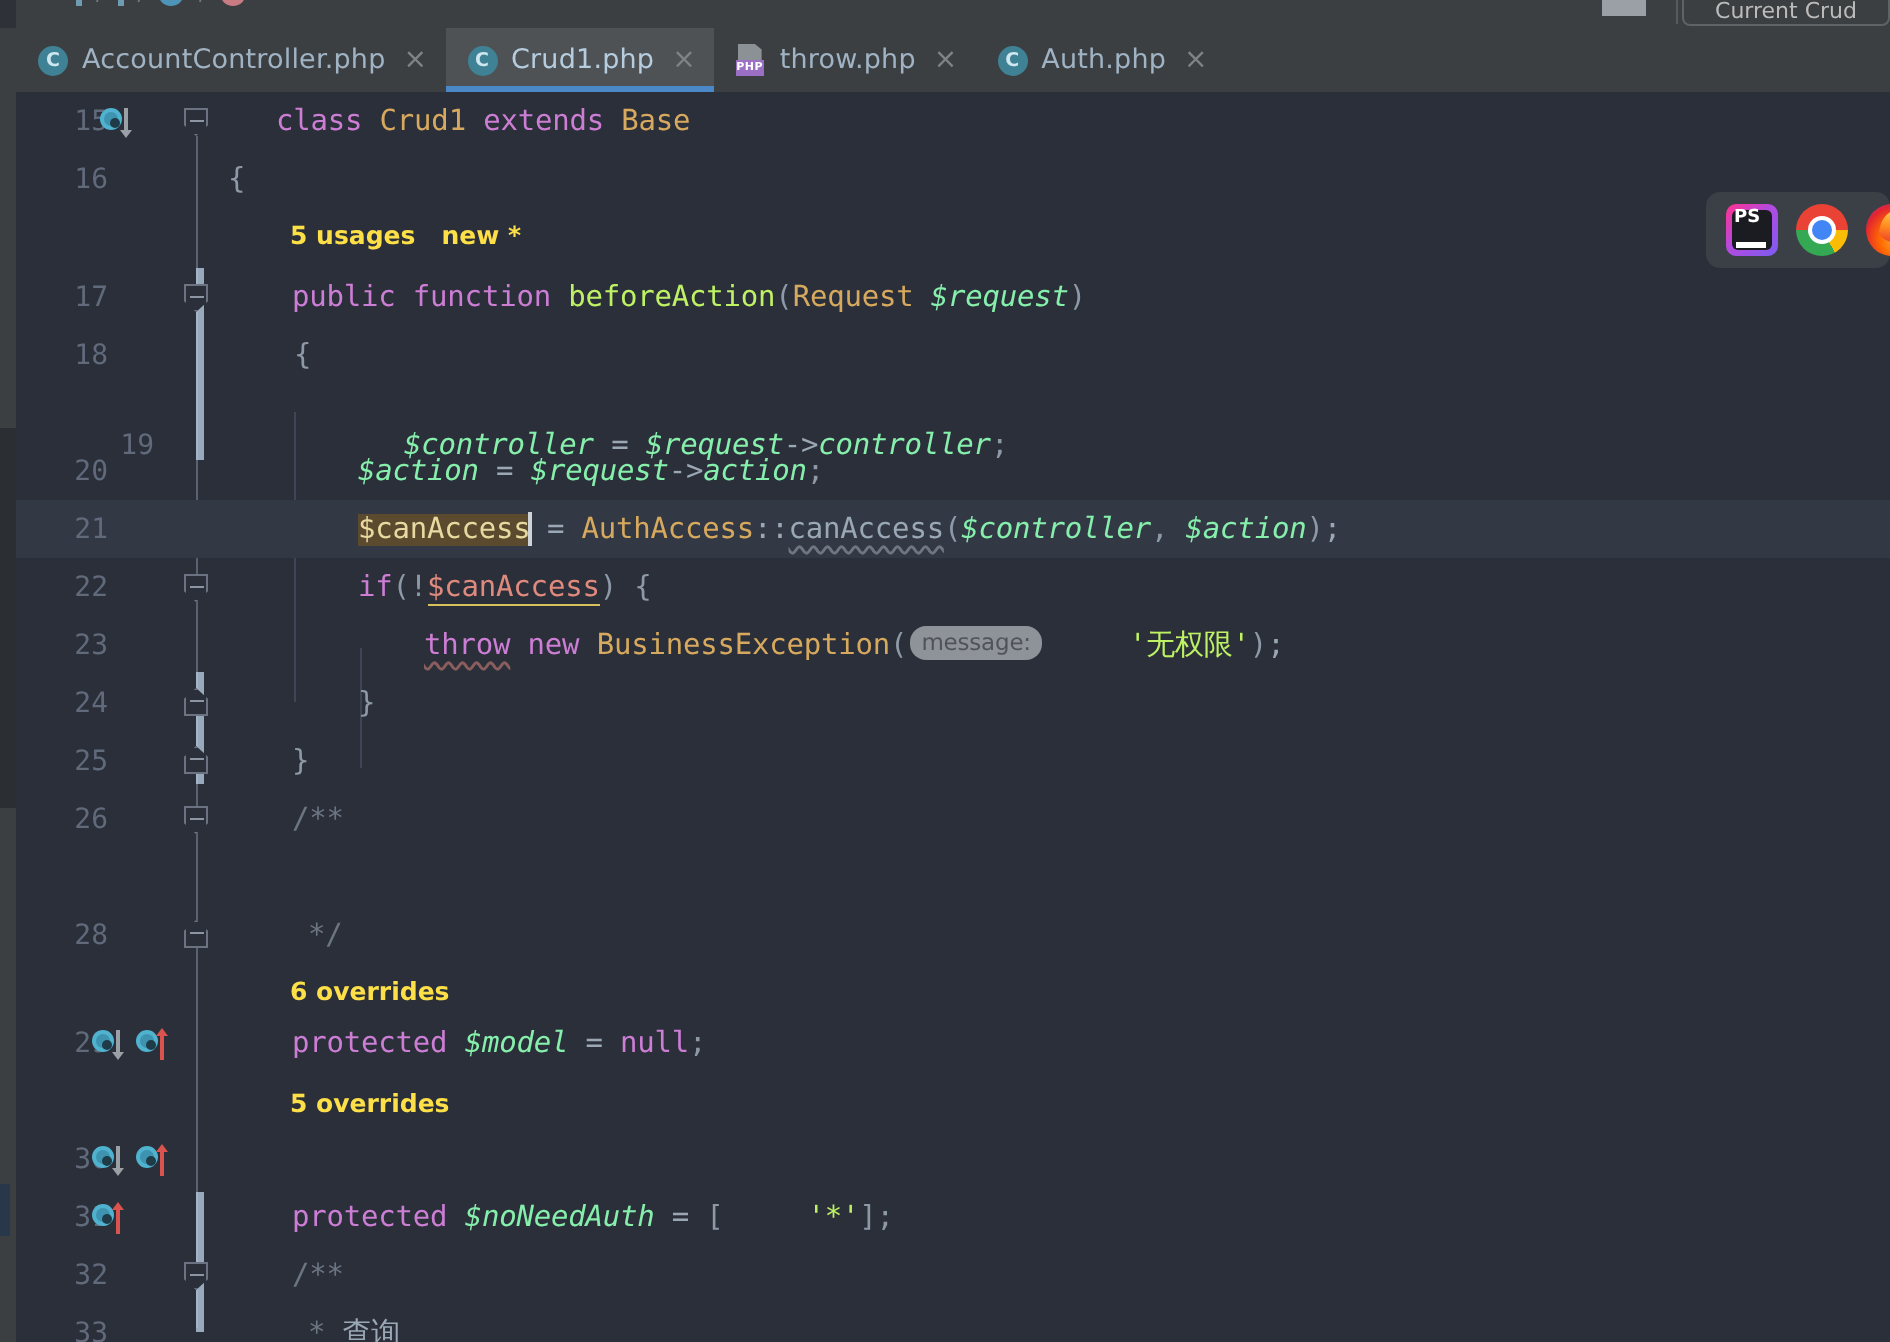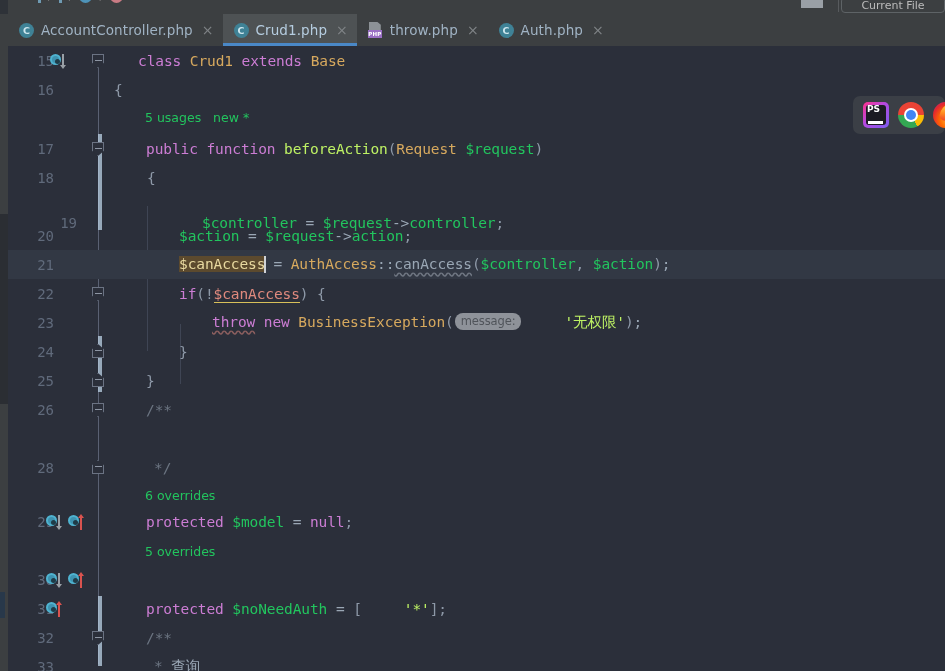--- a/index.html
+++ b/index.html
@@ -139,30 +139,31 @@
     font-family: "DejaVu Sans Mono", monospace;
   }
   .code {
     position: absolute; left: 130px;
     font-size: 14.5px; white-space: pre;
     font-family: "DejaVu Sans Mono", monospace;
     letter-spacing: -0.1px;
   }
   .hint {
     position: absolute; left: 137px;
-    font-size: 12.5px; color: #22c55e;
+    font-size: 12.5px; color: #fde047;
     font-family: "DejaVu Sans", sans-serif;
     white-space: pre;
+    font-weight: bold;
   }
 
   
   .kw   { color: #cc7dd4; }
   .fn   { color: #bef264; }
   .cls  { color: #d7a95e; }
-  .var  { color: #22c55e; }
+  .var  { color: #86efac; font-style: italic; }
   .op   { color: #9aa7b5; }
   .pun  { color: #8e99a8; }
   .str  { color: #bef264; margin-left: 42px; }
   .cmt  { color: #6c7582; }
   .tag  { color: #9876aa; }
   .cmttxt { color: #9aa7b5; }
 
   .sel { background: #5c4a2e; color: #e8d9a0; }
   .ul-yellow { border-bottom: 1px solid #d8c05a; color: #e08a7e; }
   .squig {
@@ -304,21 +305,21 @@
       <span class="bc-sep">/</span>
       <span class="bc-bar"></span>
       <span class="bc-sep">/</span>
       <span class="bc-dot blue"></span>
       <span class="bc-sep">/</span>
       <span class="bc-dot red"></span>
     </div>
     <div class="win-btn-min"></div>
     <div class="win-divider"></div>
     <div class="run-config">
-      <span>Current File</span>
+      <span>Current Crud</span>
     </div>
   </div>
 
   <div class="tabbar">
 
     <div class="tab">
       <span class="ico-class">C</span>
       <span class="tab-label">AccountController.php</span>
       <span class="tab-close">×</span>
     </div>

